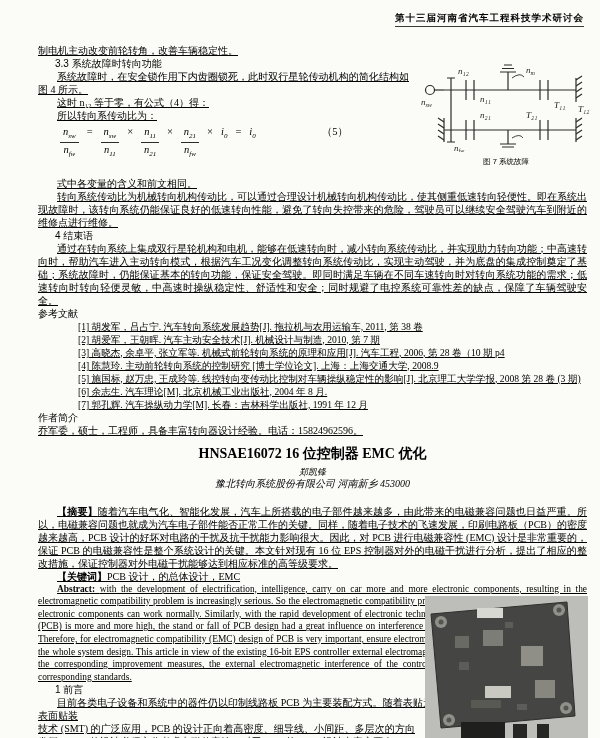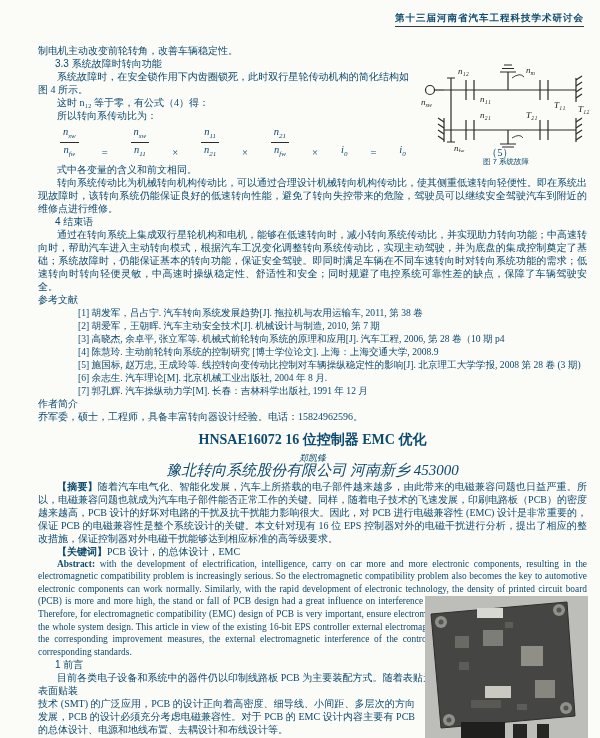--- a/index.html
+++ b/index.html
@@ -1,61 +1,61 @@
 <!DOCTYPE html>
 <html><head>
 <meta charset="utf-8">
 <style>
   html,body{margin:0;padding:0;background:#e9e9e6;}
   .page{
     position:relative; width:600px; height:738px; margin:0 auto;
-    background:#fbfbf8; overflow:hidden; color:#0c4a6e;
+    background:#fbfbf8; overflow:hidden; color:#000000;
     font-family:"Liberation Serif","DejaVu Serif",serif;
   }
   .header{
     position:absolute; top:12px; right:16px;
     font-family:"Liberation Sans","DejaVu Sans",sans-serif;
     font-size:9.5px; font-weight:bold; letter-spacing:1px;
     border-bottom:1.5px solid #3a3a3a; padding-bottom:1px;
   }
   .content{position:absolute; left:38px; top:44px; width:549px;}
-  p{margin:0; font-size:10px; line-height:13px;}
+  p{margin:0; font-size:10px; line-height:13px;text-decoration:underline;}
   .ind{text-indent:19px;}
   .just{text-align:justify;}
   h4{
     margin:0; font-size:10px; line-height:13px; font-weight:normal;
     font-family:"Liberation Sans","DejaVu Sans",sans-serif; text-indent:17px;
   }
   h4.flush{text-indent:0;}
   .narrow{margin-right:178px;}
   .math{font-style:italic; font-family:"Liberation Serif",serif;}
   .ref{font-size:9.6px; line-height:13px;padding-left:40px;}
   
   .equation{
-    display:flex; align-items:flex-end; gap:23px; margin:4px 0 4px 22px;
+    display:flex; align-items:flex-start; gap:8px; margin:4px 0 18px 22px;
     font-style:italic; font-size:10.5px; line-height:1.1;
   }
   .frac{display:inline-flex; flex-direction:column; align-items:center;}
   .frac .ft{border-bottom:1px solid #2b2b2b; padding:0 3px 1px;}
   .frac .fb{padding-top:1px;}
   sub{font-size:7px;}
   .op{font-style:normal;}
   .eqnum{font-style:normal; margin-left:58px;}
   
   .fig4{position:absolute; left:420px; top:56px; width:172px; text-align:center;}
   .fig4-caption{font-size:7.5px; margin-top:1px; font-family:"Liberation Sans",sans-serif;}
   .fig4 svg text{font-family:"Liberation Serif",serif; font-style:italic; font-size:9px; fill:#222;}
   .fig4 svg .sb{font-size:6px;}
   
   .title2{
     margin:8px 0 3px; text-align:center; font-size:14px; font-weight:bold;
     font-family:"Liberation Serif",serif;
   }
   .author2{text-align:center; font-style:italic; font-size:9px; line-height:12px;}
-  .affil2{text-align:center; font-style:italic; font-size:15px; line-height:12px; margin-bottom:4px;}
+  .affil2{text-align:center; font-style:italic; font-size:10px; line-height:12px; margin-bottom:15px;}
   .en{font-size:9.4px; line-height:12.6px;}
   .wrap2{padding-right:172px;}
   
   .photo{position:absolute; left:425px; top:596px; width:163px; height:142px; overflow:hidden;}
   b{font-weight:bold;}
 </style>
 </head>
 <body>
 
 <div class="page">

